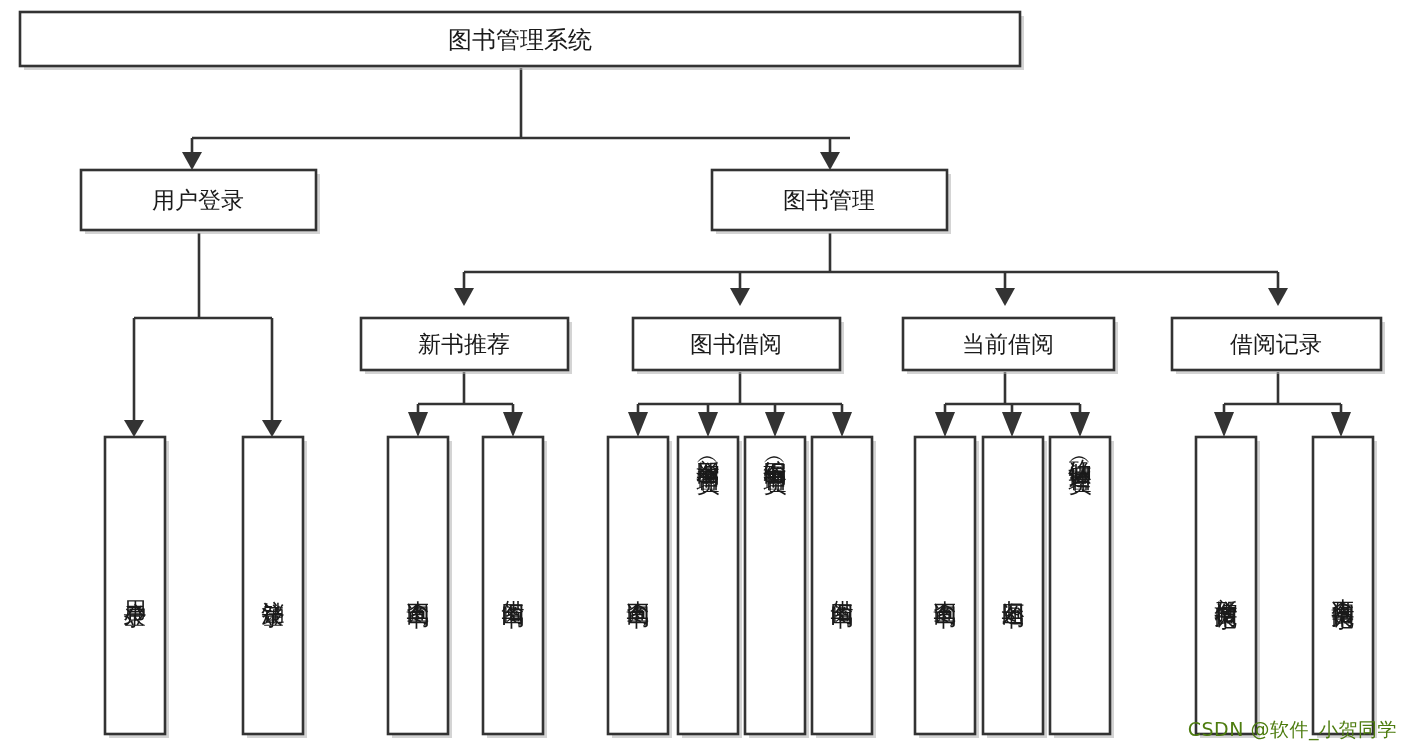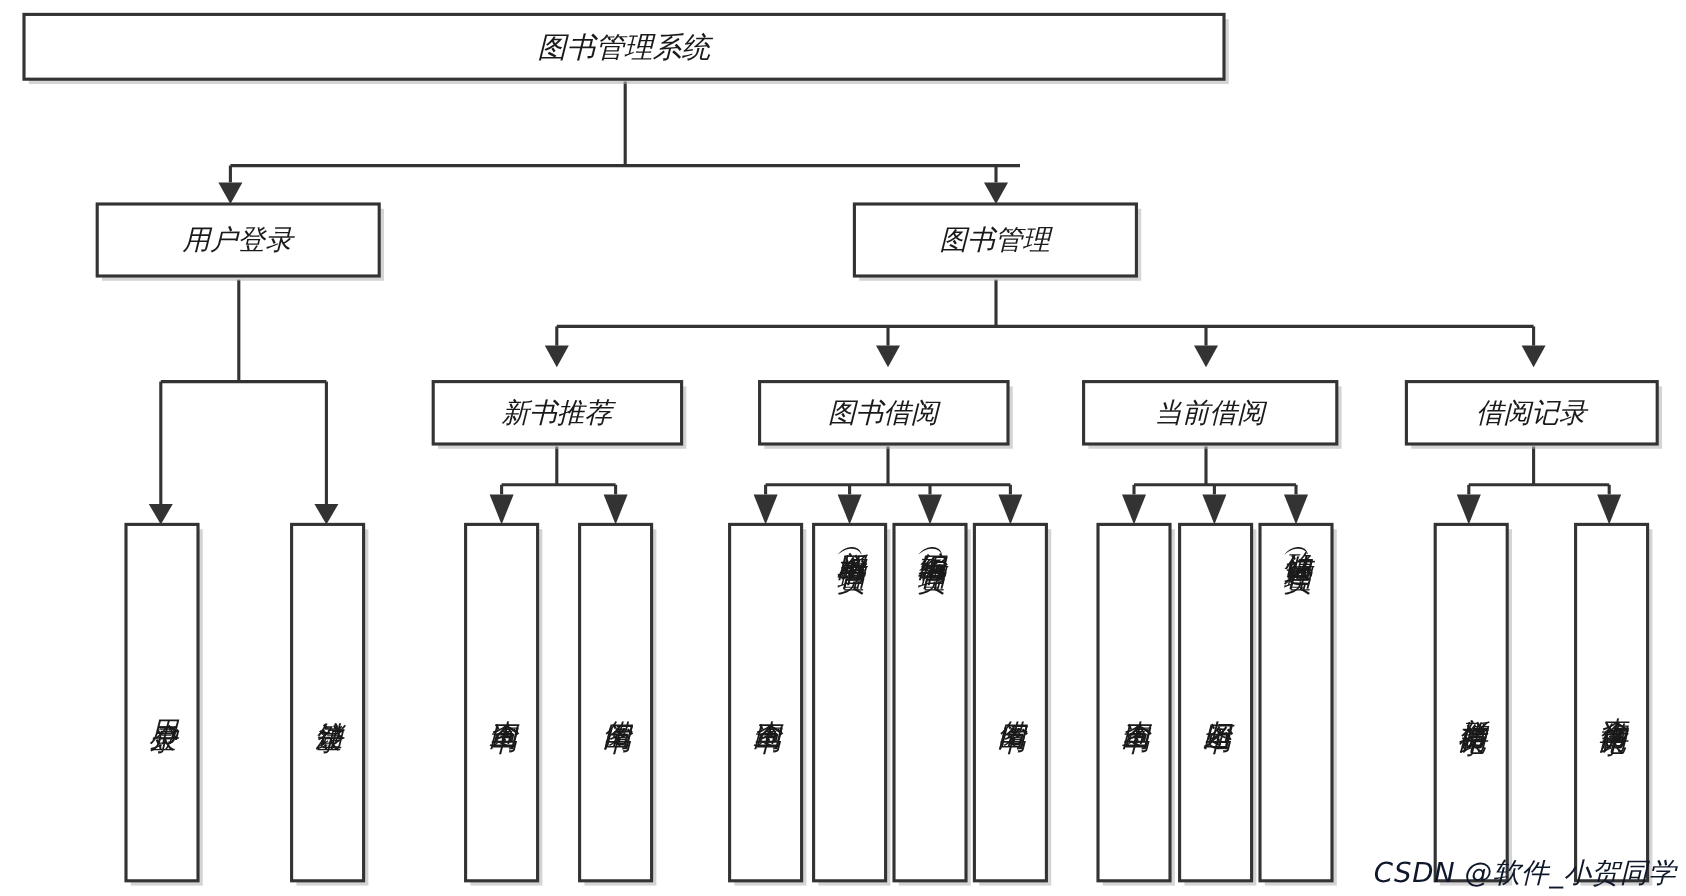--- a/index.html
+++ b/index.html
@@ -11,21 +11,20 @@
     width: 1405px;
     height: 747px;
     font-family: "DejaVu Sans", "Liberation Sans", sans-serif;
     overflow: hidden;
     position: relative;
   }
   #diagram-root {
     position: relative;
     width: 1405px;
     height: 747px;
-    font-style: italic;
   }
   svg.diagram {
     position: absolute;
     top: 0;
     left: 0;
     width: 1405px;
     height: 747px;
   }
   .node-box {
     fill: #ffffff;
@@ -73,22 +72,22 @@
     letter-spacing: 2px;
     color: #1a1a1a;
     white-space: nowrap;
     text-align: center;
   }
   .watermark {
     position: absolute;
     right: 8px;
     bottom: 4px;
     font-family: "DejaVu Sans", "Liberation Sans", sans-serif;
-    font-size: 23px;
-    color: #0f172a;
+    font-size: 19px;
+    color: #4d7c0f;
     letter-spacing: 0.5px;
     white-space: nowrap;
   }
 </style>
 </head>
 <body>
 
 <div id="diagram-root">
 
   <svg class="diagram" viewBox="0 0 1405 747">

